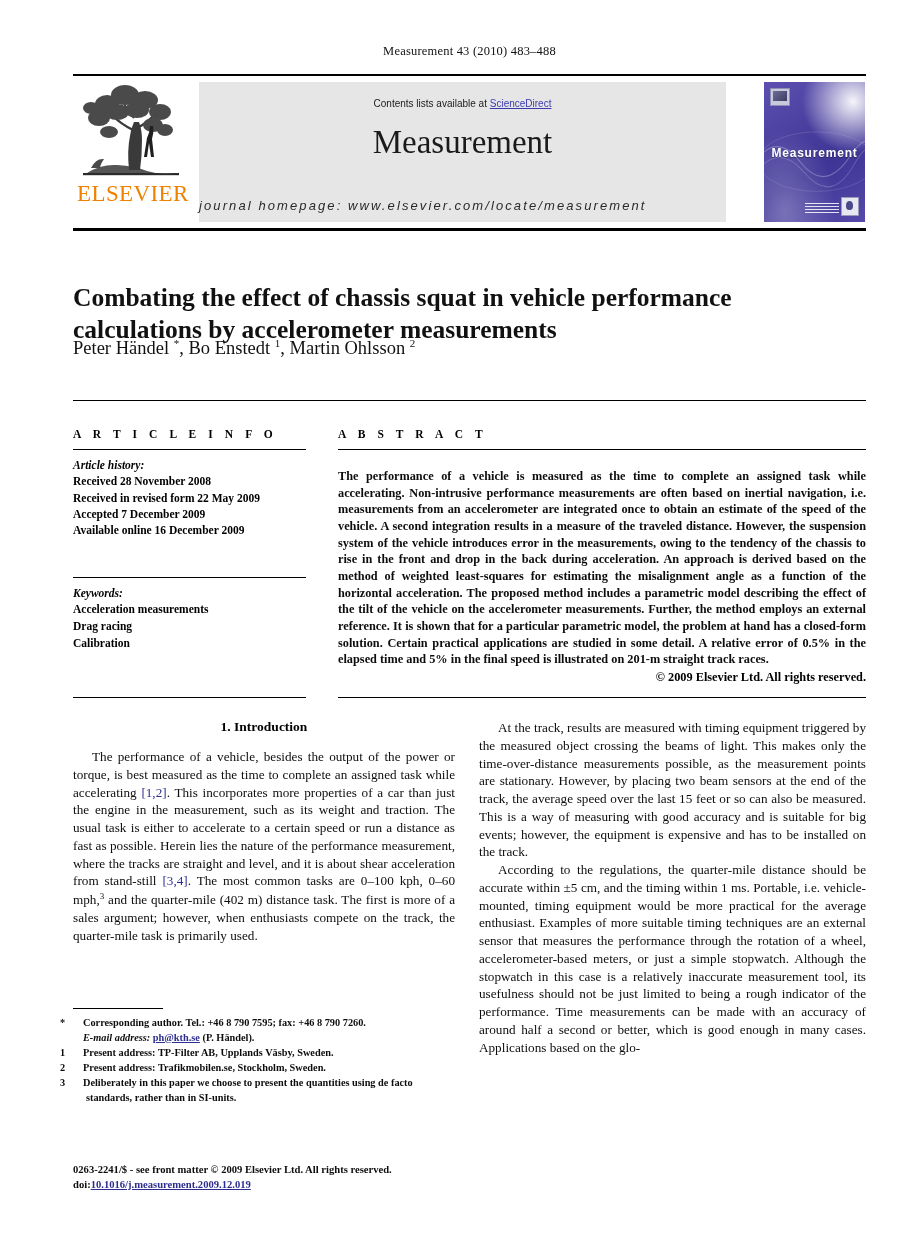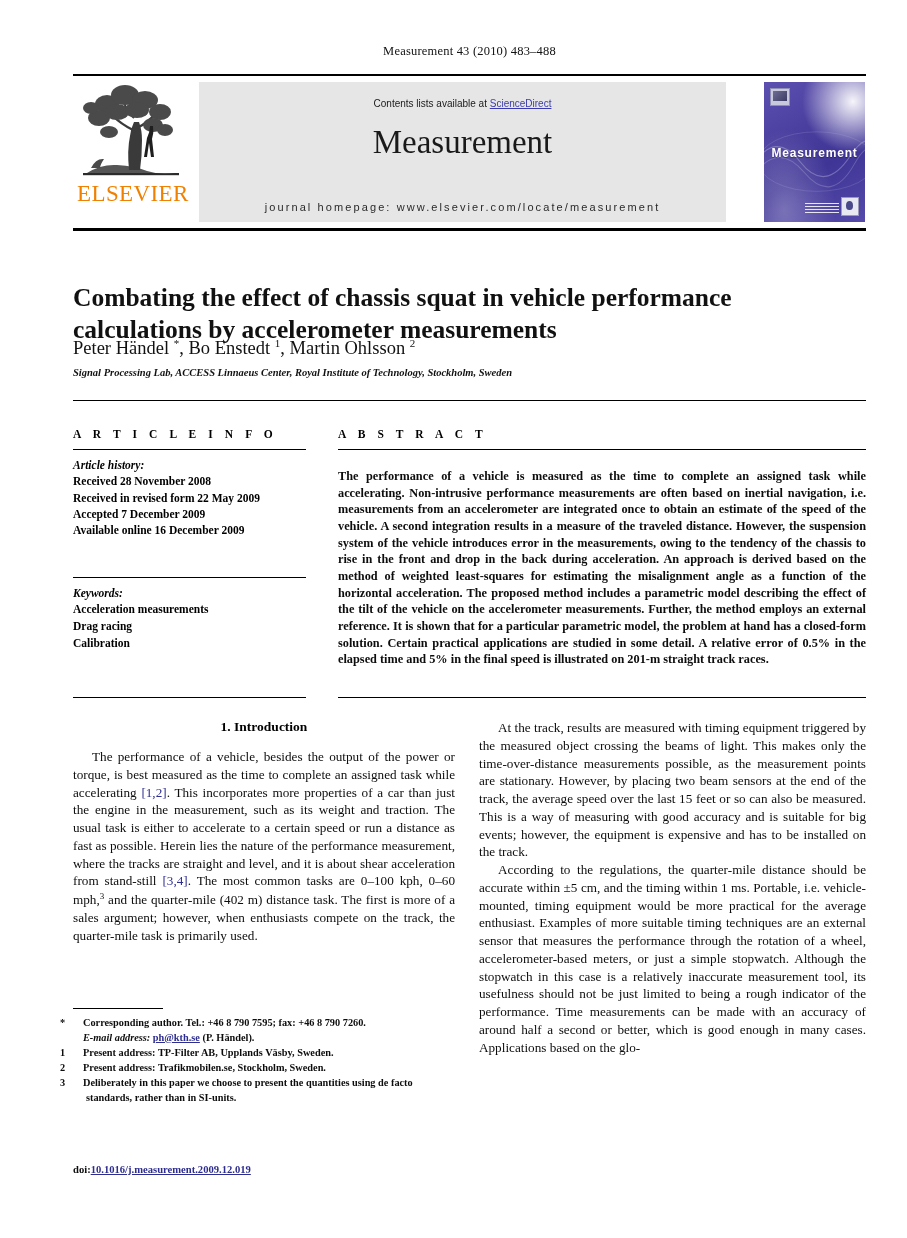--- a/index.html
+++ b/index.html
@@ -97,25 +97,26 @@
     position: absolute;
     left: 0; right: 0; top: 42px;
     text-align: center;
     font-family: "Liberation Serif", serif;
     font-size: 33px;
     color: #1a1a1a;
   }
   .homepage-line {
     position: absolute;
     left: 0; right: 0; bottom: 9px;
-    text-align: center;
+    text-align: left;
     font-family: "Liberation Sans", sans-serif;
-    font-size: 11px;
+    font-size: 13px;
     letter-spacing: 2.1px;
     color: #2a2a2a;
+    font-style: italic;
   }
 
   
   .cover {
     position: absolute;
     right: 1px; top: 6px;
     width: 101px;
     height: 140px;
     background:
       radial-gradient(circle at 88% 14%, rgba(255,255,255,0.95) 0%, rgba(255,255,255,0.0) 34%),
@@ -410,21 +411,20 @@
         <div class="cover-title">Measurement</div>
         <div class="cover-bars"></div>
         <div class="cover-badge"></div>
       </div>
 
     </div>
   </div>
 
   <h1 class="title">Combating the effect of chassis squat in vehicle performance calculations by accelerometer measurements</h1>
   <div class="authors">Peter Händel <sup>*</sup>, Bo Enstedt <sup>1</sup>, Martin Ohlsson <sup>2</sup></div>
-  <div class="affiliation">Signal Processing Lab, ACCESS Linnaeus Center, Royal Institute of Technology, Stockholm, Sweden</div>
 
   <div class="rule-info"></div>
 
   <div class="info-col">
     <div class="sec-head">A R T I C L E   I N F O</div>
     <div class="hr-thin"></div>
     <div class="info-label">Article history:</div>
     <div class="info-line">Received 28 November 2008</div>
     <div class="info-line">Received in revised form 22 May 2009</div>
     <div class="info-line">Accepted 7 December 2009</div>
@@ -436,20 +436,21 @@
       <div class="kw-line">Acceleration measurements</div>
       <div class="kw-line">Drag racing</div>
       <div class="kw-line">Calibration</div>
     </div>
   </div>
 
   <div class="abs-col">
     <div class="sec-head">A B S T R A C T</div>
     <div class="hr-thin"></div>
     <div class="abs-body">The performance of a vehicle is measured as the time to complete an assigned task while accelerating. Non-intrusive performance measurements are often based on inertial navigation, i.e. measurements from an accelerometer are integrated once to obtain an estimate of the speed of the vehicle. A second integration results in a measure of the traveled distance. However, the suspension system of the vehicle introduces error in the measurements, owing to the tendency of the chassis to rise in the front and drop in the back during acceleration. An approach is derived based on the method of weighted least-squares for estimating the misalignment angle as a function of the horizontal acceleration. The proposed method includes a parametric model describing the effect of the tilt of the vehicle on the accelerometer measurements. Further, the method employs an external reference. It is shown that for a particular parametric model, the problem at hand has a closed-form solution. Certain practical applications are studied in some detail. A relative error of 0.5% in the elapsed time and 5% in the final speed is illustrated on 201-m straight track races.</div>
+    <div class="abs-copy">© 2009 Elsevier Ltd. All rights reserved.</div>
   </div>
 
   <div class="rule-info-bottom"></div>
   <div class="rule-abs-bottom"></div>
 
   <div class="col-left">
     <h2 class="body-head">1. Introduction</h2>
     <p class="body">The performance of a vehicle, besides the output of the power or torque, is best measured as the time to complete an assigned task while accelerating <span class="ref">[1,2]</span>. This incorporates more properties of a car than just the engine in the measurement, such as its weight and traction. The usual task is either to accelerate to a certain speed or run a distance as fast as possible. Herein lies the nature of the performance measurement, where the tracks are straight and level, and it is about shear acceleration from stand-still <span class="ref">[3,4]</span>. The most common tasks are 0–100 kph, 0–60 mph,<sup class="fn">3</sup> and the quarter-mile (402 m) distance task. The first is more of a sales argument; however, when enthusiasts compete on the track, the quarter-mile task is primarily used.</p>
   </div>
 
@@ -473,16 +474,17 @@
     </p>
     <p class="fnote">
       <span class="mark">2</span><span>Present address: Trafikmobilen.se, Stockholm, Sweden.</span>
     </p>
     <p class="fnote">
       <span class="mark">3</span><span>Deliberately in this paper we choose to present the quantities using de facto standards, rather than in SI-units.</span>
     </p>
   </div>
 
   <div class="issn-block">
+    <div>0263-2241/$ - see front matter © 2009 Elsevier Ltd. All rights reserved.</div>
     <div><span>doi:</span><a class="link" href="#">10.1016/j.measurement.2009.12.019</a></div>
   </div>
 
 </div>
 
 </body></html>

